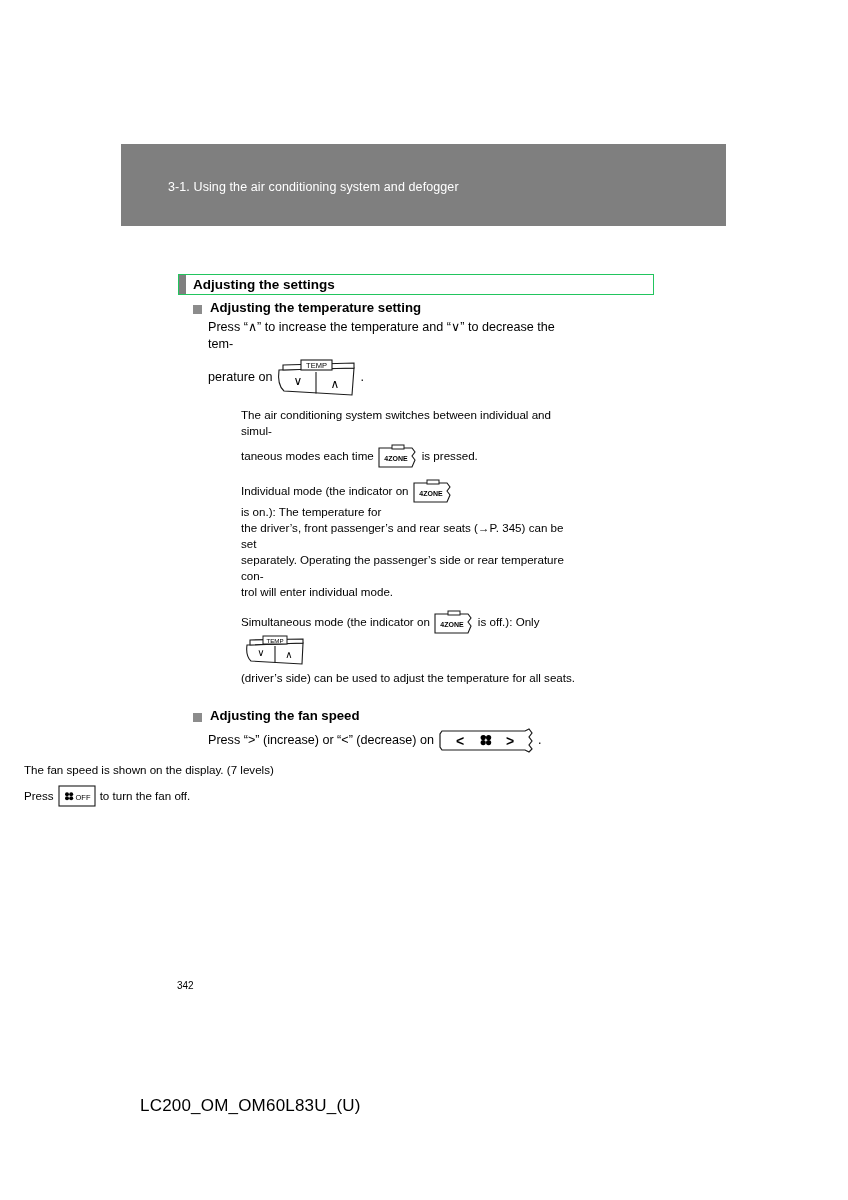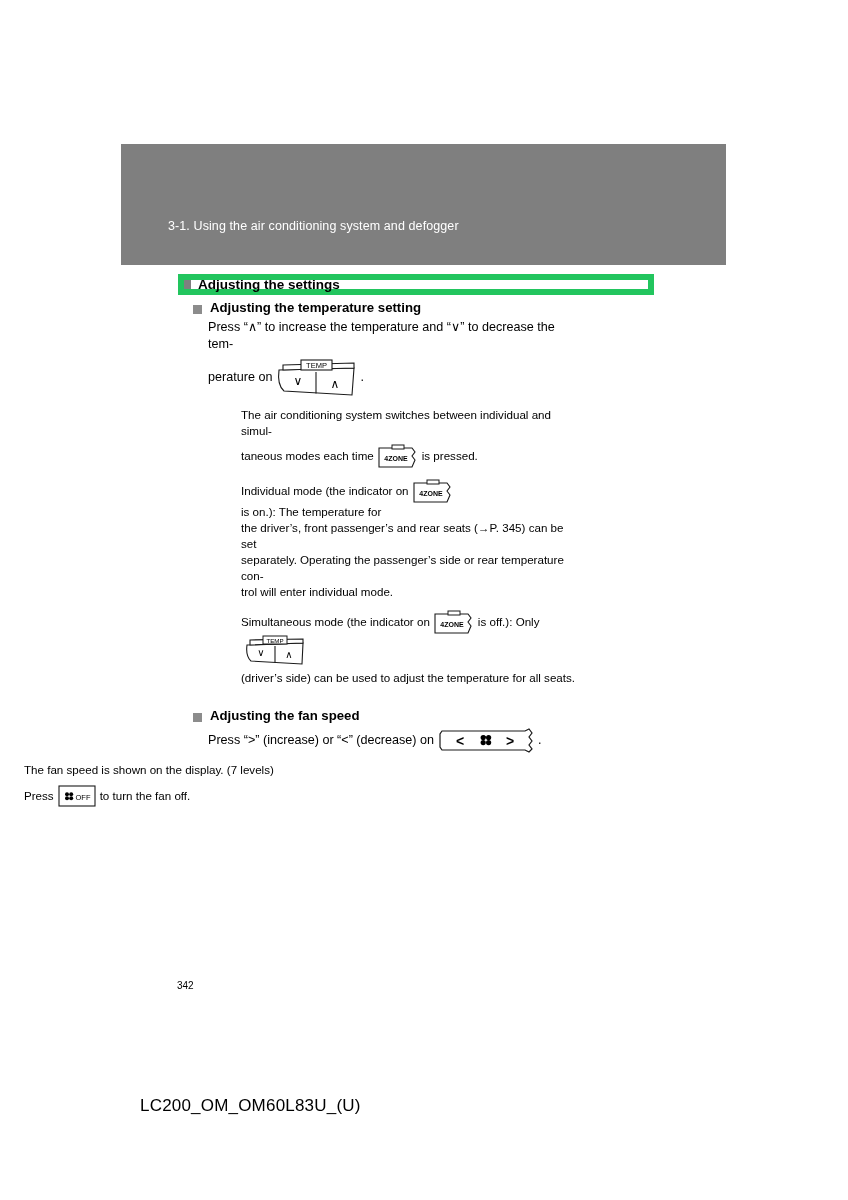--- a/index.html
+++ b/index.html
@@ -15,41 +15,41 @@
     color: #000000;
     overflow: hidden;
   }
 
   
   .banner {
     position: absolute;
     left: 121px;
     top: 144px;
     width: 605px;
-    height: 121px;
+    height: 82px;
     background: #7f7f7f;
   }
   .banner-title {
     position: absolute;
     left: 47px;
     bottom: 32px;
     font-size: 12.5px;
     color: #ffffff;
     letter-spacing: 0.1px;
     white-space: nowrap;
   }
 
   
   .section-bar {
     position: absolute;
     left: 178px;
     top: 274px;
     width: 476px;
     height: 21px;
-    border: 6px solid #22c55e;
+    border: 1px solid #22c55e;
     box-sizing: border-box;
     background: #ffffff;
     display: flex;
     align-items: center;
   }
   .section-bar .tab {
     width: 7px;
     height: 100%;
     background: #7f7f7f;
     flex: 0 0 auto;

